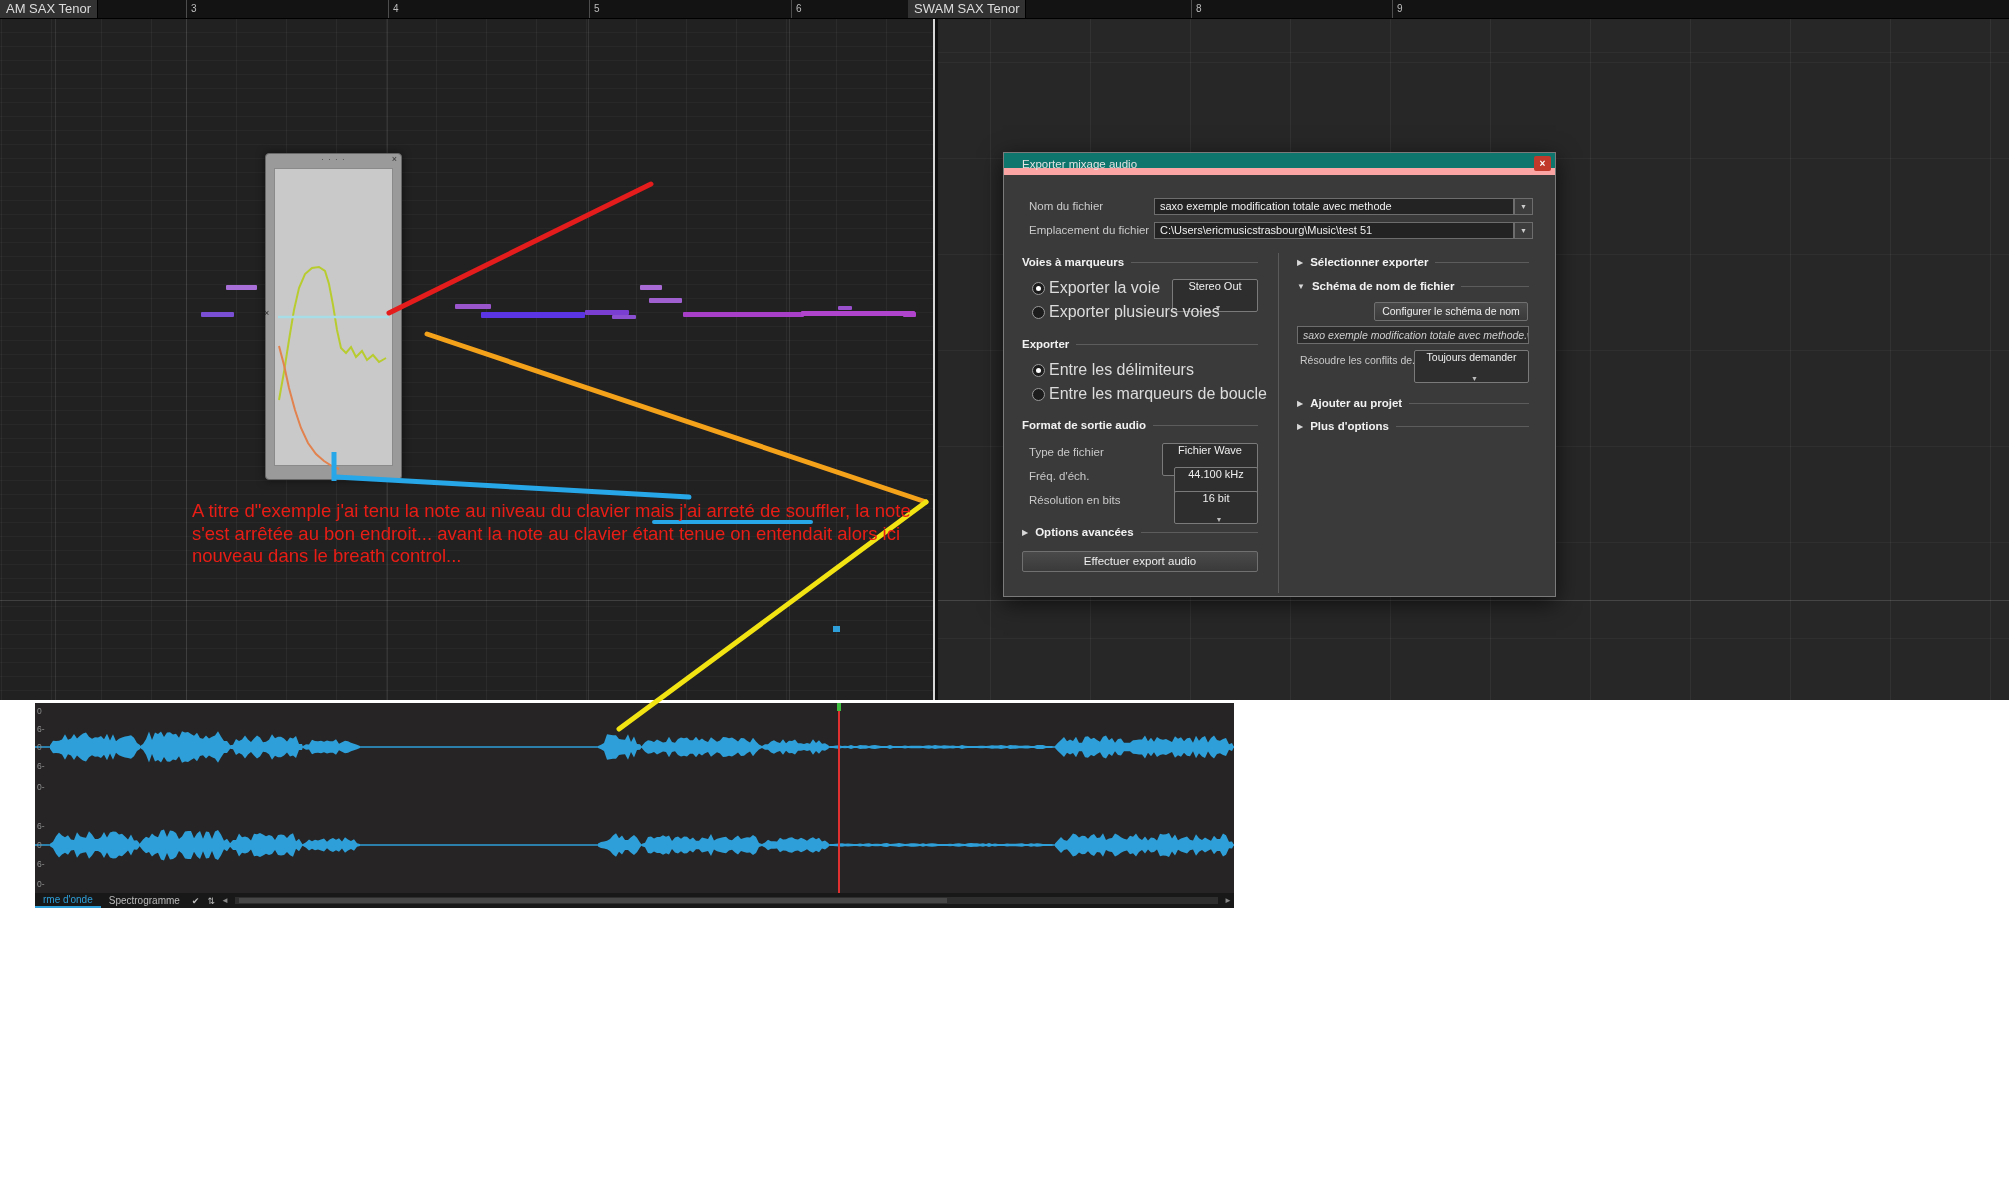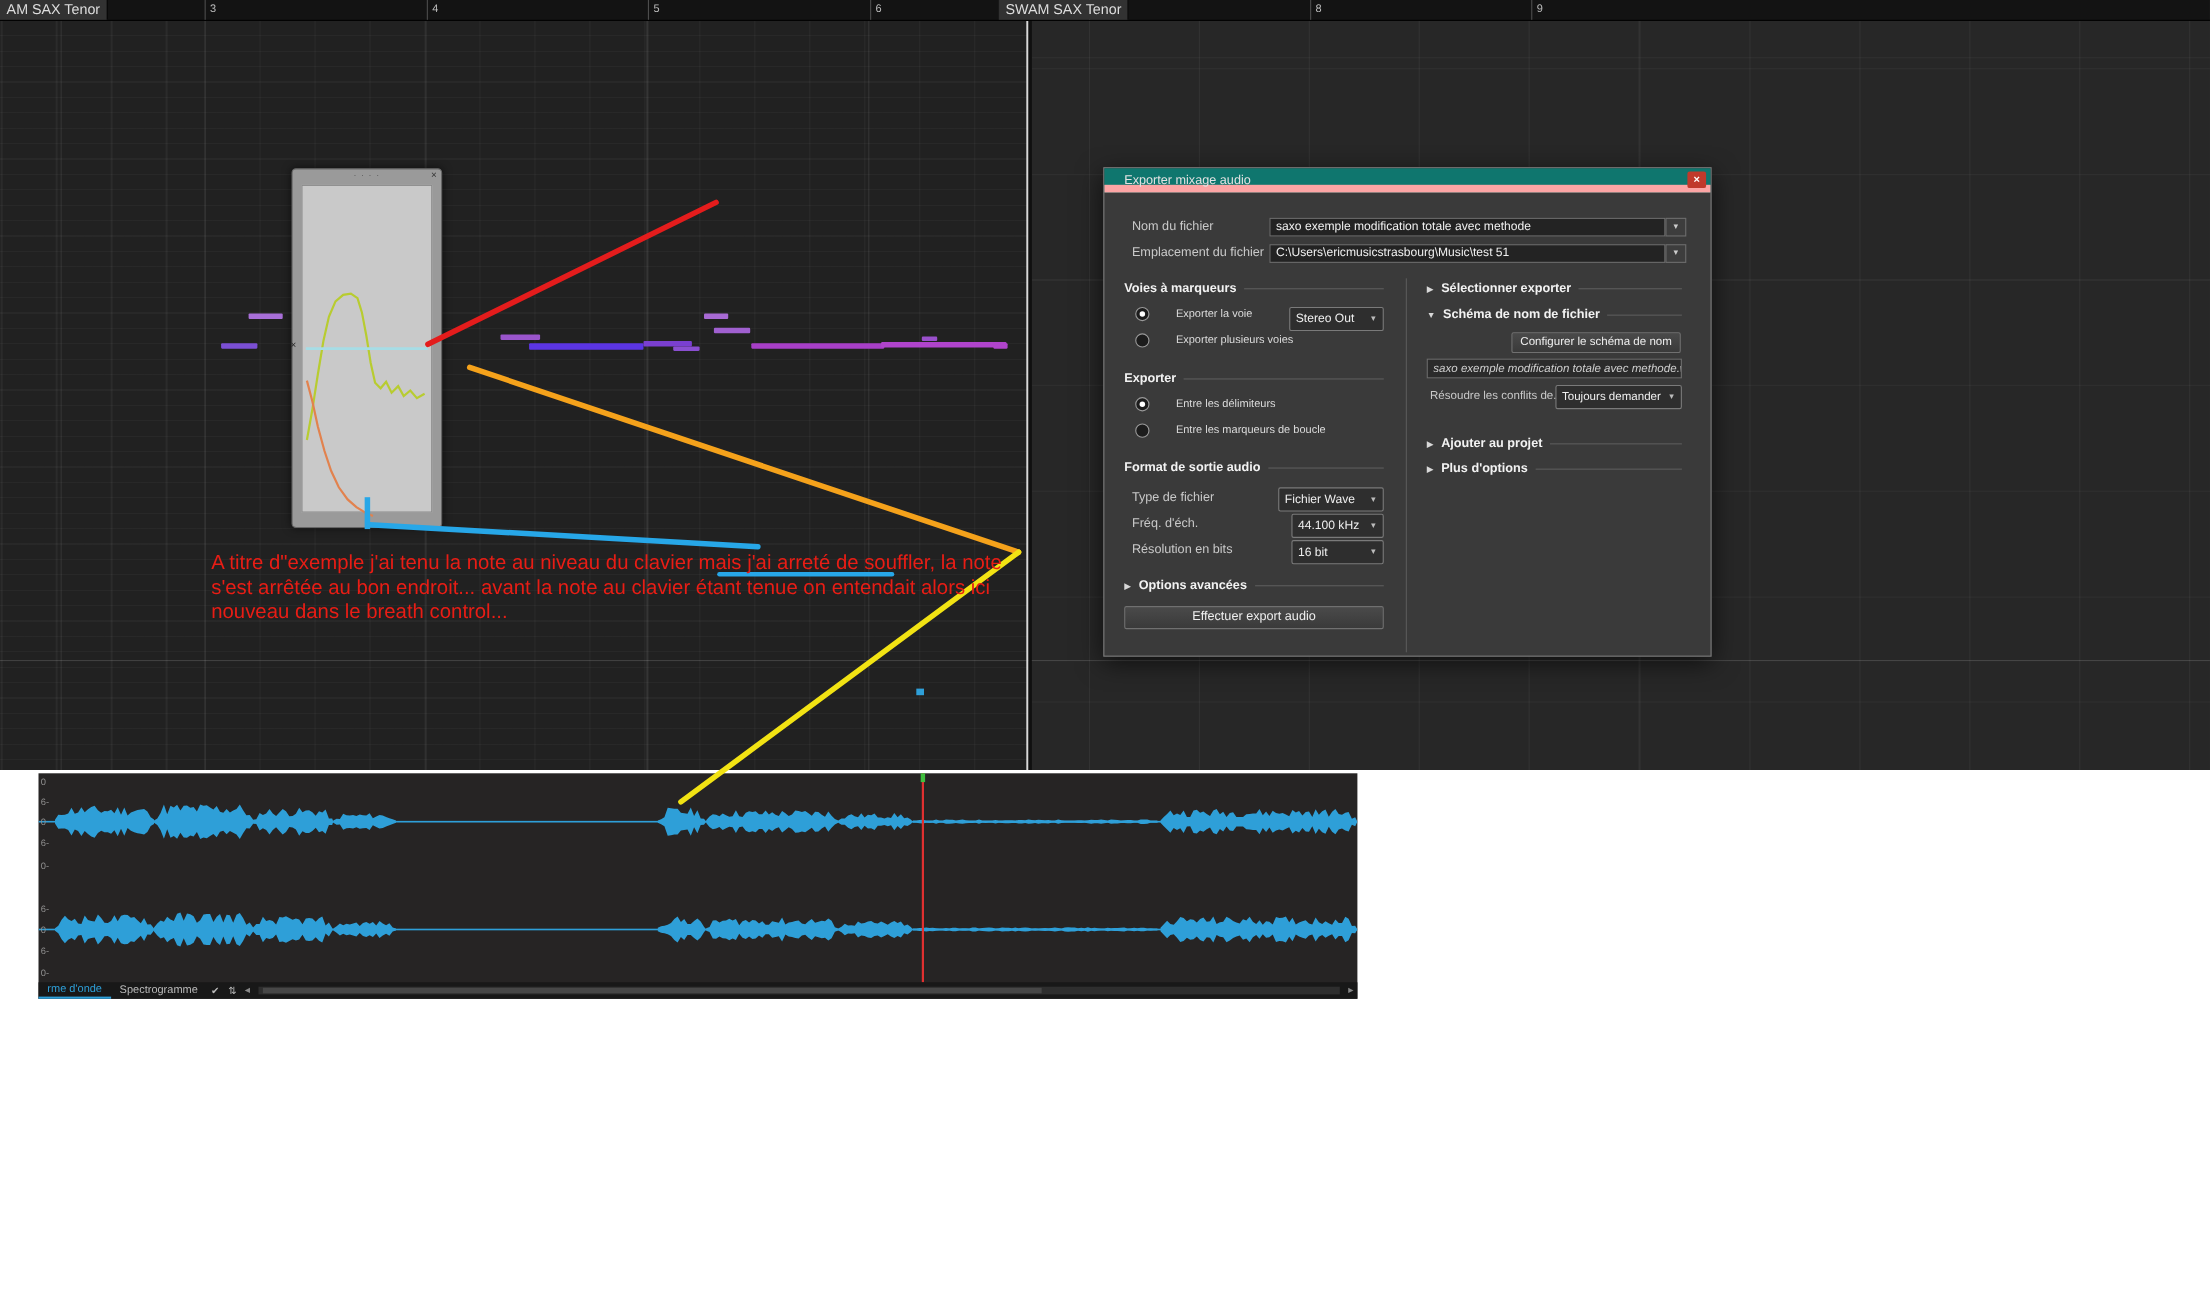--- a/index.html
+++ b/index.html
@@ -47,27 +47,27 @@
     box-shadow:0 6px 22px rgba(0,0,0,.65);z-index:10;box-sizing:border-box;font-size:11.5px;}
   .dlg-title{position:absolute;left:0;top:0;width:100%;height:22px;background:#0f766e;border-bottom:7px solid #fca5a5;box-sizing:border-box;}
   .dlg-title>span.t{display:inline-block;padding-left:18px;color:#e2e2e2;font-size:11.5px;line-height:22px;}
   .dlg-close{position:absolute;right:4px;top:3px;width:17px;height:15px;background:#c0392b;color:#fff;font-size:10px;font-weight:bold;
     text-align:center;line-height:15px;border-radius:2px;}
   .dlg-label{position:absolute;color:#c9c9c9;font-size:11.5px;line-height:17px;white-space:nowrap;}
   .tinput{position:absolute;background:#232323;border:1px solid #6d6d6d;height:17px;color:#efefef;font-size:11px;line-height:15px;
     padding:0 5px;box-sizing:border-box;white-space:nowrap;overflow:hidden;}
   .sqbtn{position:absolute;width:19px;height:17px;background:#3d3d3d;border:1px solid #6d6d6d;color:#ccc;font-size:7px;
     text-align:center;line-height:15px;box-sizing:border-box;}
-  .drop{position:absolute;background:#2e2e2e;border:1px solid #7a7a7a;height:22px;box-sizing:border-box;display:flex;align-items:center;
-    justify-content:space-between;padding:0 5px;color:#efefef;font-size:11px;border-radius:2px;white-space:nowrap;}
+  .drop{position:absolute;background:#2e2e2e;border:1px solid #7a7a7a;height:33px;box-sizing:border-box;display:flex;align-items:center;
+    justify-content:space-between;padding:0 5px;color:#efefef;font-size:11px;border-radius:2px;white-space:nowrap;flex-direction:column;}
   .drop .chev{font-size:7px;color:#bbb;margin-left:6px;}
   .sec{position:absolute;display:flex;align-items:center;gap:7px;color:#f2f2f2;font-size:11.5px;font-weight:700;white-space:nowrap;}
   .sec .line{flex:1;border-top:1px solid #5c5c5c;height:0;}
   .sec .tri{font-size:8px;color:#d8d8d8;font-weight:400;}
-  .radio-row{position:absolute;display:flex;align-items:center;gap:24px;color:#dcdcdc;font-size:10px;white-space:nowrap;}
+  .radio-row{position:absolute;display:flex;align-items:center;gap:4px;color:#dcdcdc;font-size:16px;white-space:nowrap;}
   .radio{width:13px;height:13px;border-radius:50%;border:1px solid #9a9a9a;background:#1c1c1c;position:relative;box-sizing:border-box;flex:0 0 auto;}
   .radio.sel::after{content:"";position:absolute;left:3px;top:3px;width:5px;height:5px;border-radius:50%;background:#fff;}
   .btn{position:absolute;background:linear-gradient(#4a4a4a,#3a3a3a);border:1px solid #707070;border-radius:2px;color:#eee;
     font-size:11.5px;text-align:center;box-sizing:border-box;}
   .preview{position:absolute;border:1px solid #6d6d6d;background:#2b2b2b;color:#cfcfcf;font-style:italic;font-size:10.5px;
     padding:0 5px;height:18px;line-height:16px;box-sizing:border-box;white-space:nowrap;overflow:hidden;}
   .vdiv{position:absolute;width:1px;background:#5a5a5a;}
 
   
   #wave-panel{position:absolute;left:35px;top:703px;width:1199px;height:205px;background:#262424;z-index:8;}

